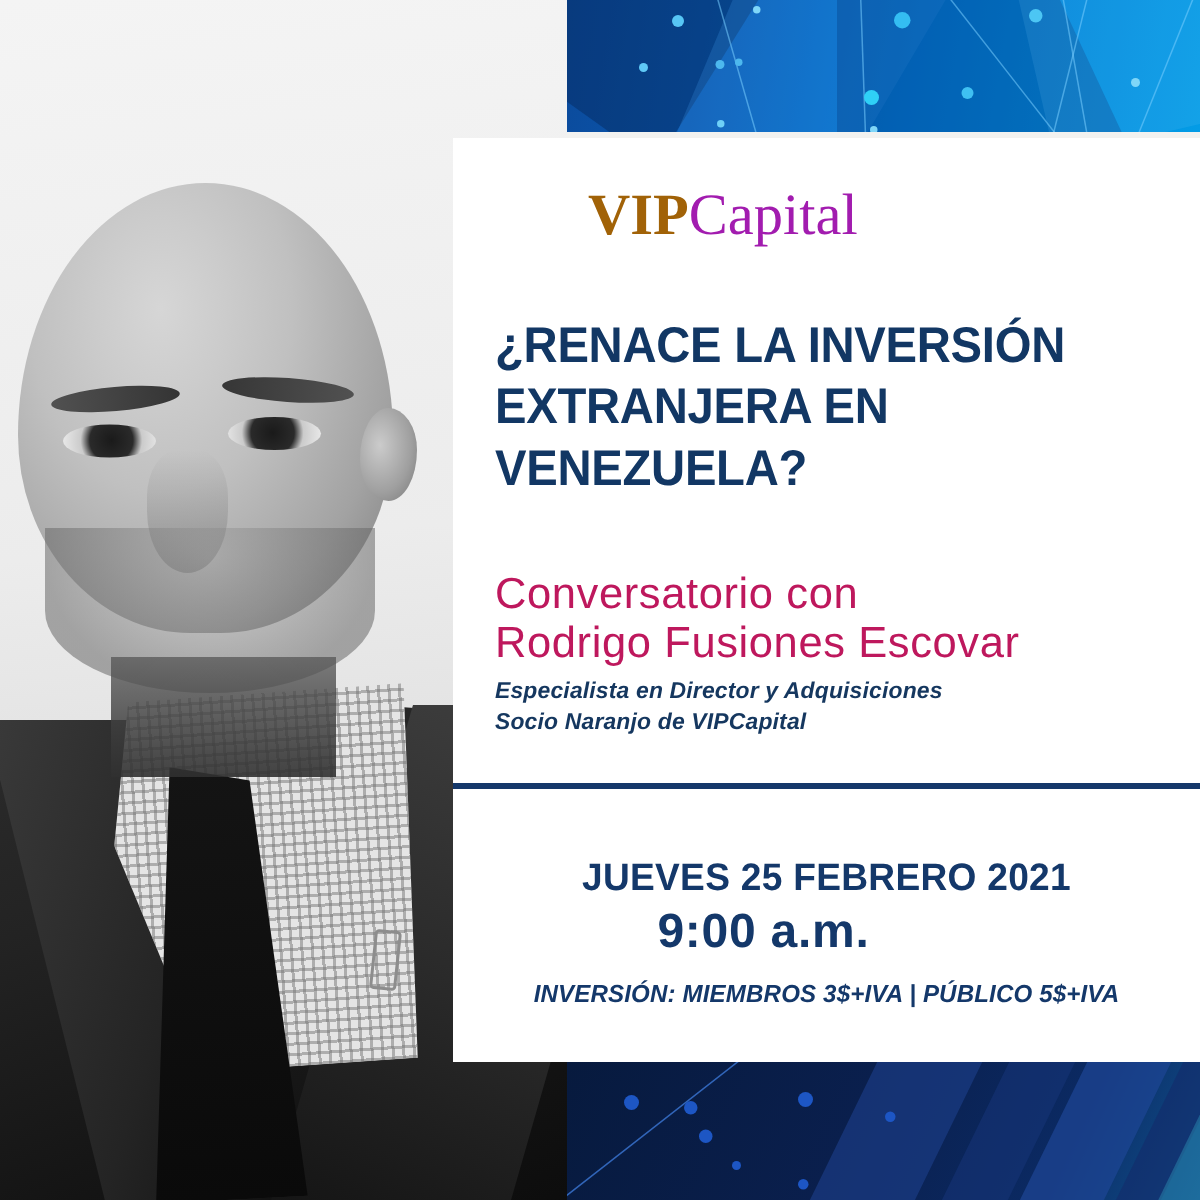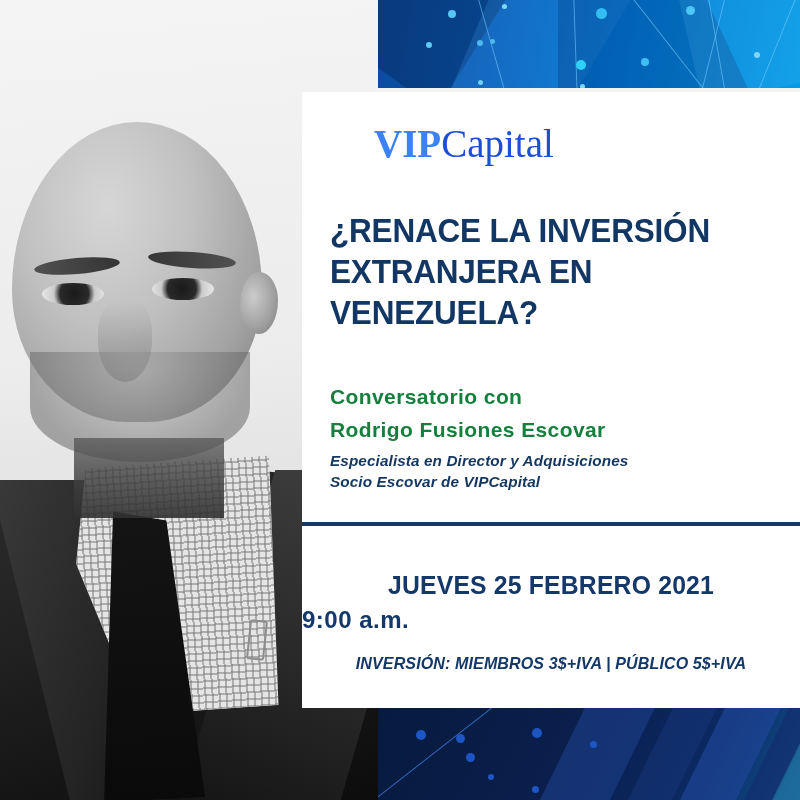--- a/index.html
+++ b/index.html
@@ -50,51 +50,51 @@
   #cci-text{
     font-family:"Liberation Sans", sans-serif;
     font-weight:700;font-size:16.5px;line-height:16.5px;
     color:#0d3f78;letter-spacing:-.2px;
     transform:scaleX(.93);transform-origin:left center;
   }
   #vip-logo{
     margin-left:44px;font-family:"Liberation Serif", serif;
     font-size:39px;line-height:39px;white-space:nowrap;
   }
-  #vip-bold{font-weight:700;color:#3b82f6;}
-  #vip-light{font-weight:400;color:#1d4ed8;}
+  #vip-bold{font-weight:700;color:#a16207;margin-left:18px;}
+  #vip-light{font-weight:400;color:#a21caf;}
 
   #headline{
     position:absolute;left:28px;top:118px;width:440px;
     font-weight:700;font-size:33.5px;line-height:41px;
     color:#123764;letter-spacing:-.2px;
     transform:scaleX(.94);transform-origin:left top;
   }
   #speaker{
     position:absolute;left:28px;top:288px;width:450px;
-    font-weight:700;font-size:21px;line-height:33px;
-    color:#15803d;letter-spacing:.4px;
+    font-weight:400;font-size:29px;line-height:33px;
+    color:#be185d;letter-spacing:.4px;
   }
   #speaker-roles{
     position:absolute;left:28px;top:358px;width:450px;
     font-weight:700;font-style:italic;font-size:15.3px;line-height:21px;
     color:#15375f;letter-spacing:.1px;
   }
   #divider{
     position:absolute;left:0;top:430px;width:498px;height:4px;
     background:#15386a;
   }
   #date{
     position:absolute;left:0;top:478px;width:498px;text-align:center;
     font-weight:700;font-size:25.5px;line-height:31px;color:#14386a;
     letter-spacing:.2px;transform:scaleX(.97);
   }
   #time{
-    position:absolute;left:0;top:508px;width:414px;text-align:left;
-    font-weight:700;font-size:24px;line-height:40px;color:#14386a;
+    position:absolute;left:0;top:508px;width:414px;text-align:center;
+    font-weight:700;font-size:32px;line-height:40px;color:#14386a;
     letter-spacing:.5px;
   }
   #price{
     position:absolute;left:0;top:560px;width:498px;text-align:center;
     font-weight:700;font-style:italic;font-size:16.4px;line-height:22px;
     color:#14386a;letter-spacing:.1px;transform:scaleX(.98);
   }
 </style>
 </head>
 <body>
@@ -212,21 +212,21 @@
 
     <div id="headline">¿RENACE LA INVERSIÓN EXTRANJERA EN VENEZUELA?</div>
 
     <div id="speaker">
       <div>Conversatorio con</div>
       <div>Rodrigo Fusiones Escovar</div>
     </div>
 
     <div id="speaker-roles">
       <div>Especialista en Director y Adquisiciones</div>
-      <div>Socio Escovar de VIPCapital</div>
+      <div>Socio Naranjo de VIPCapital</div>
     </div>
 
     <div id="divider"></div>
 
     <div id="date">JUEVES 25 FEBRERO 2021</div>
     <div id="time">9:00 a.m.</div>
     <div id="price">INVERSIÓN: MIEMBROS 3$+IVA | PÚBLICO 5$+IVA</div>
 
   </div>
 </div>

